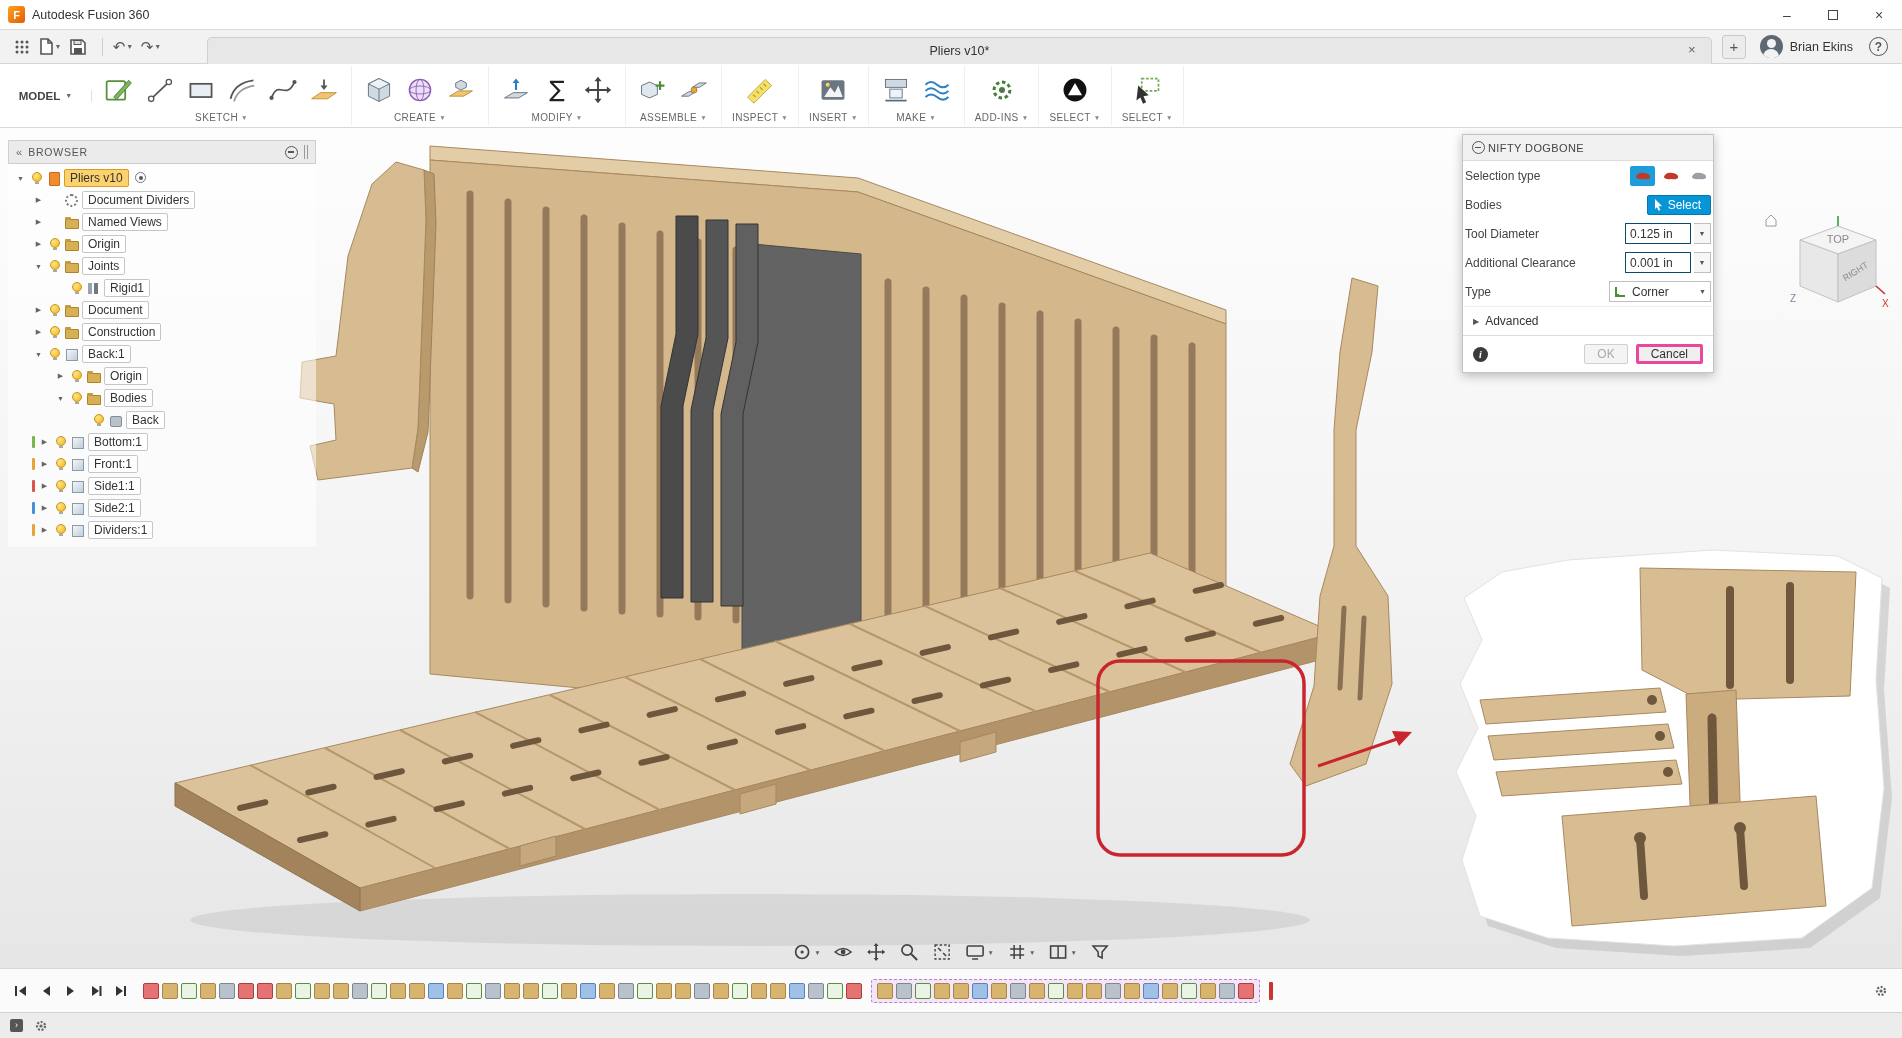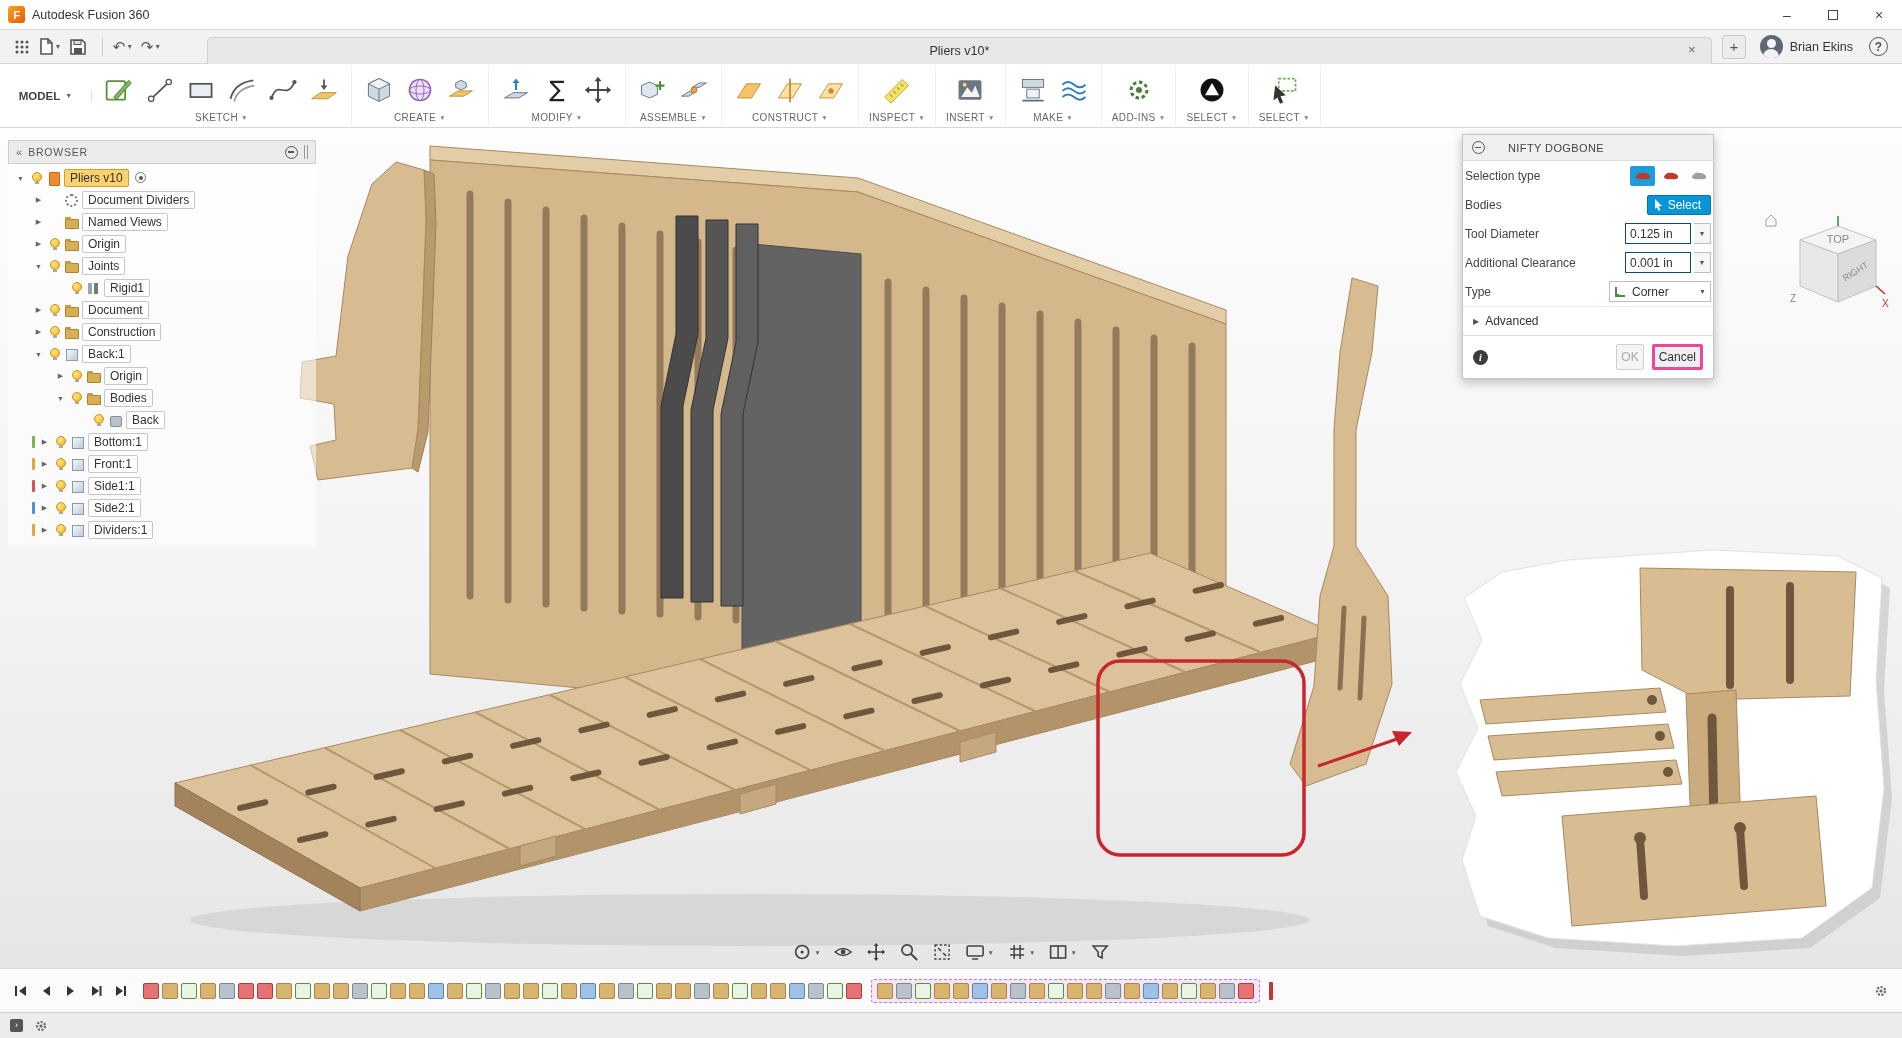--- a/index.html
+++ b/index.html
@@ -79,39 +79,39 @@
   .icon-joint::after{content:"";position:absolute;top:2px;left:8px;width:4px;height:11px;background:#6f7a84}
   .tlabel{font-size:12px;color:#333;background:rgba(255,255,255,.92);border:1px solid #c6c6c6;border-radius:2px;padding:0 5px;line-height:16px;white-space:nowrap}
   .tlabel.sel{background:#fbd26e;border-color:#d99b26}
   .radio{width:14px;height:14px;position:relative;flex:none;display:none;margin-left:2px}
   .radio.radio-on{display:block}
   .radio.radio-on::before{content:"";position:absolute;left:1px;top:1px;width:9px;height:9px;border:1.4px solid #777;border-radius:50%}
   .radio.radio-on::after{content:"";position:absolute;left:5px;top:5px;width:4px;height:4px;background:#555;border-radius:50%}
 
   
   .dogbone{position:absolute;left:1462px;top:6px;width:252px;background:#fff;border:1px solid #c4c4c4;box-shadow:0 3px 10px rgba(0,0,0,.25);z-index:25;font-size:12px}
-  .db-header{height:26px;background:#f0f0f0;border-bottom:1px solid #ddd;display:flex;align-items:center;gap:23px;padding:0 9px}
+  .db-header{height:26px;background:#f0f0f0;border-bottom:1px solid #ddd;display:flex;align-items:center;gap:3px;padding:0 9px}
   .db-title{font-size:11px;letter-spacing:.4px;color:#444}
   .db-row{display:flex;align-items:center;padding:4px 2px;min-height:29px}
   .db-label{width:118px;flex:none;color:#444}
   .db-ctl{flex:1;display:flex;align-items:center;justify-content:flex-end;gap:3px}
   .seltype-btn{width:25px;height:20px;display:flex;align-items:center;justify-content:center;border-radius:2px}
   .seltype-btn.on{background:#1f9ddb}
   .select-btn{display:flex;align-items:center;gap:5px;background:#0696d7;border:1px solid #0576aa;color:#fff;font-size:12px;padding:2px 9px 2px 6px;border-radius:2px;font-family:inherit}
   .db-input{width:66px;height:21px;border:1px solid #0c4a6e;font-size:12px;padding:0 4px;font-family:inherit;color:#333;background:#fff}
   .spin-caret{width:17px;height:21px;border:1px solid #bfbfbf;border-left:none;display:flex;align-items:center;justify-content:center;font-size:7px;color:#555;background:#f6f6f6}
   .type-dd{width:102px;height:21px;border:1px solid #bfbfbf;background:#fff;display:flex;align-items:center;gap:5px;padding:0 4px}
   .type-dd .val{flex:1;font-size:12px;color:#333}
   .type-dd .caret{font-size:7px;color:#555}
   .db-adv{display:flex;align-items:center;gap:6px;padding:7px 10px;border-top:1px solid #eee;color:#333}
   .db-adv .tri{font-size:8px;color:#555}
   .db-footer{display:flex;align-items:center;gap:8px;padding:8px 10px;border-top:1px solid #ddd}
   .info-ic{width:15px;height:15px;border-radius:50%;background:#3c3c3c;color:#fff;font-size:10px;font-style:italic;font-weight:bold;display:flex;align-items:center;justify-content:center;font-family:"Liberation Serif",serif}
   .db-footer .spacer{flex:1}
-  .db-btn{height:26px;padding:0 4px;font-size:12px;border-radius:2px;font-family:inherit}
+  .db-btn{height:20px;padding:0 12px;font-size:12px;border-radius:2px;font-family:inherit}
   .db-btn.ok{background:#f4f4f4;border:1px solid #cfcfcf;color:#aaa}
   .db-btn.cancel{background:#efefef;border:3px solid #ec4899;color:#333}
 
   
   .navbar{position:absolute;left:50%;transform:translateX(-50%);bottom:6px;display:flex;align-items:center;gap:13px;z-index:15}
   .nav-ic{display:flex;align-items:center;gap:2px;color:#444}
   .nav-ic svg{width:20px;height:20px}
   .nav-ic .caret{font-size:6.5px;color:#666}
 
   
@@ -320,45 +320,20 @@
               <circle cx="17" cy="17" r="3.4" fill="#e8a33d" stroke="#b07a1f"></circle>
             </svg>
           </span>
       </div>
       <div class="rib-label">
           <span>ASSEMBLE</span>
           <span class="caret">▼</span>
         </div>
     </div>
 
-    <div class="rib-group">
-      <div class="rib-icons">
-        <span class="rib-ic">
-            <svg viewBox="0 0 34 34">
-              <path d="M4 26 L14 10 H30 L20 26 Z" fill="#f5c469" stroke="#c08b2d"></path>
-            </svg>
-          </span>
-        <span class="rib-ic">
-            <svg viewBox="0 0 34 34">
-              <path d="M4 26 L14 10 H30 L20 26 Z" fill="#fbe0a8" stroke="#c08b2d"></path>
-              <path d="M17 4 V31" stroke="#c08b2d" stroke-width="2"></path>
-            </svg>
-          </span>
-        <span class="rib-ic">
-            <svg viewBox="0 0 34 34">
-              <path d="M4 26 L14 10 H30 L20 26 Z" fill="#fbe0a8" stroke="#c08b2d"></path>
-              <circle cx="17" cy="18" r="3" fill="#c08b2d"></circle>
-            </svg>
-          </span>
-      </div>
-      <div class="rib-label">
-          <span>CONSTRUCT</span>
-          <span class="caret">▼</span>
-        </div>
-    </div>
 
     <div class="rib-group">
       <div class="rib-icons">
         <span class="rib-ic">
             <svg viewBox="0 0 34 34">
               <path d="M3 25 L23 5 L30 12 L10 32 Z" fill="#f5e169" stroke="#b8a62d"></path>
               <path d="M9 22 l3 3 M13 18 l3 3 M17 14 l3 3 M21 10 l3 3" stroke="#b8a62d" stroke-width="1.6"></path>
             </svg>
           </span>
       </div>

